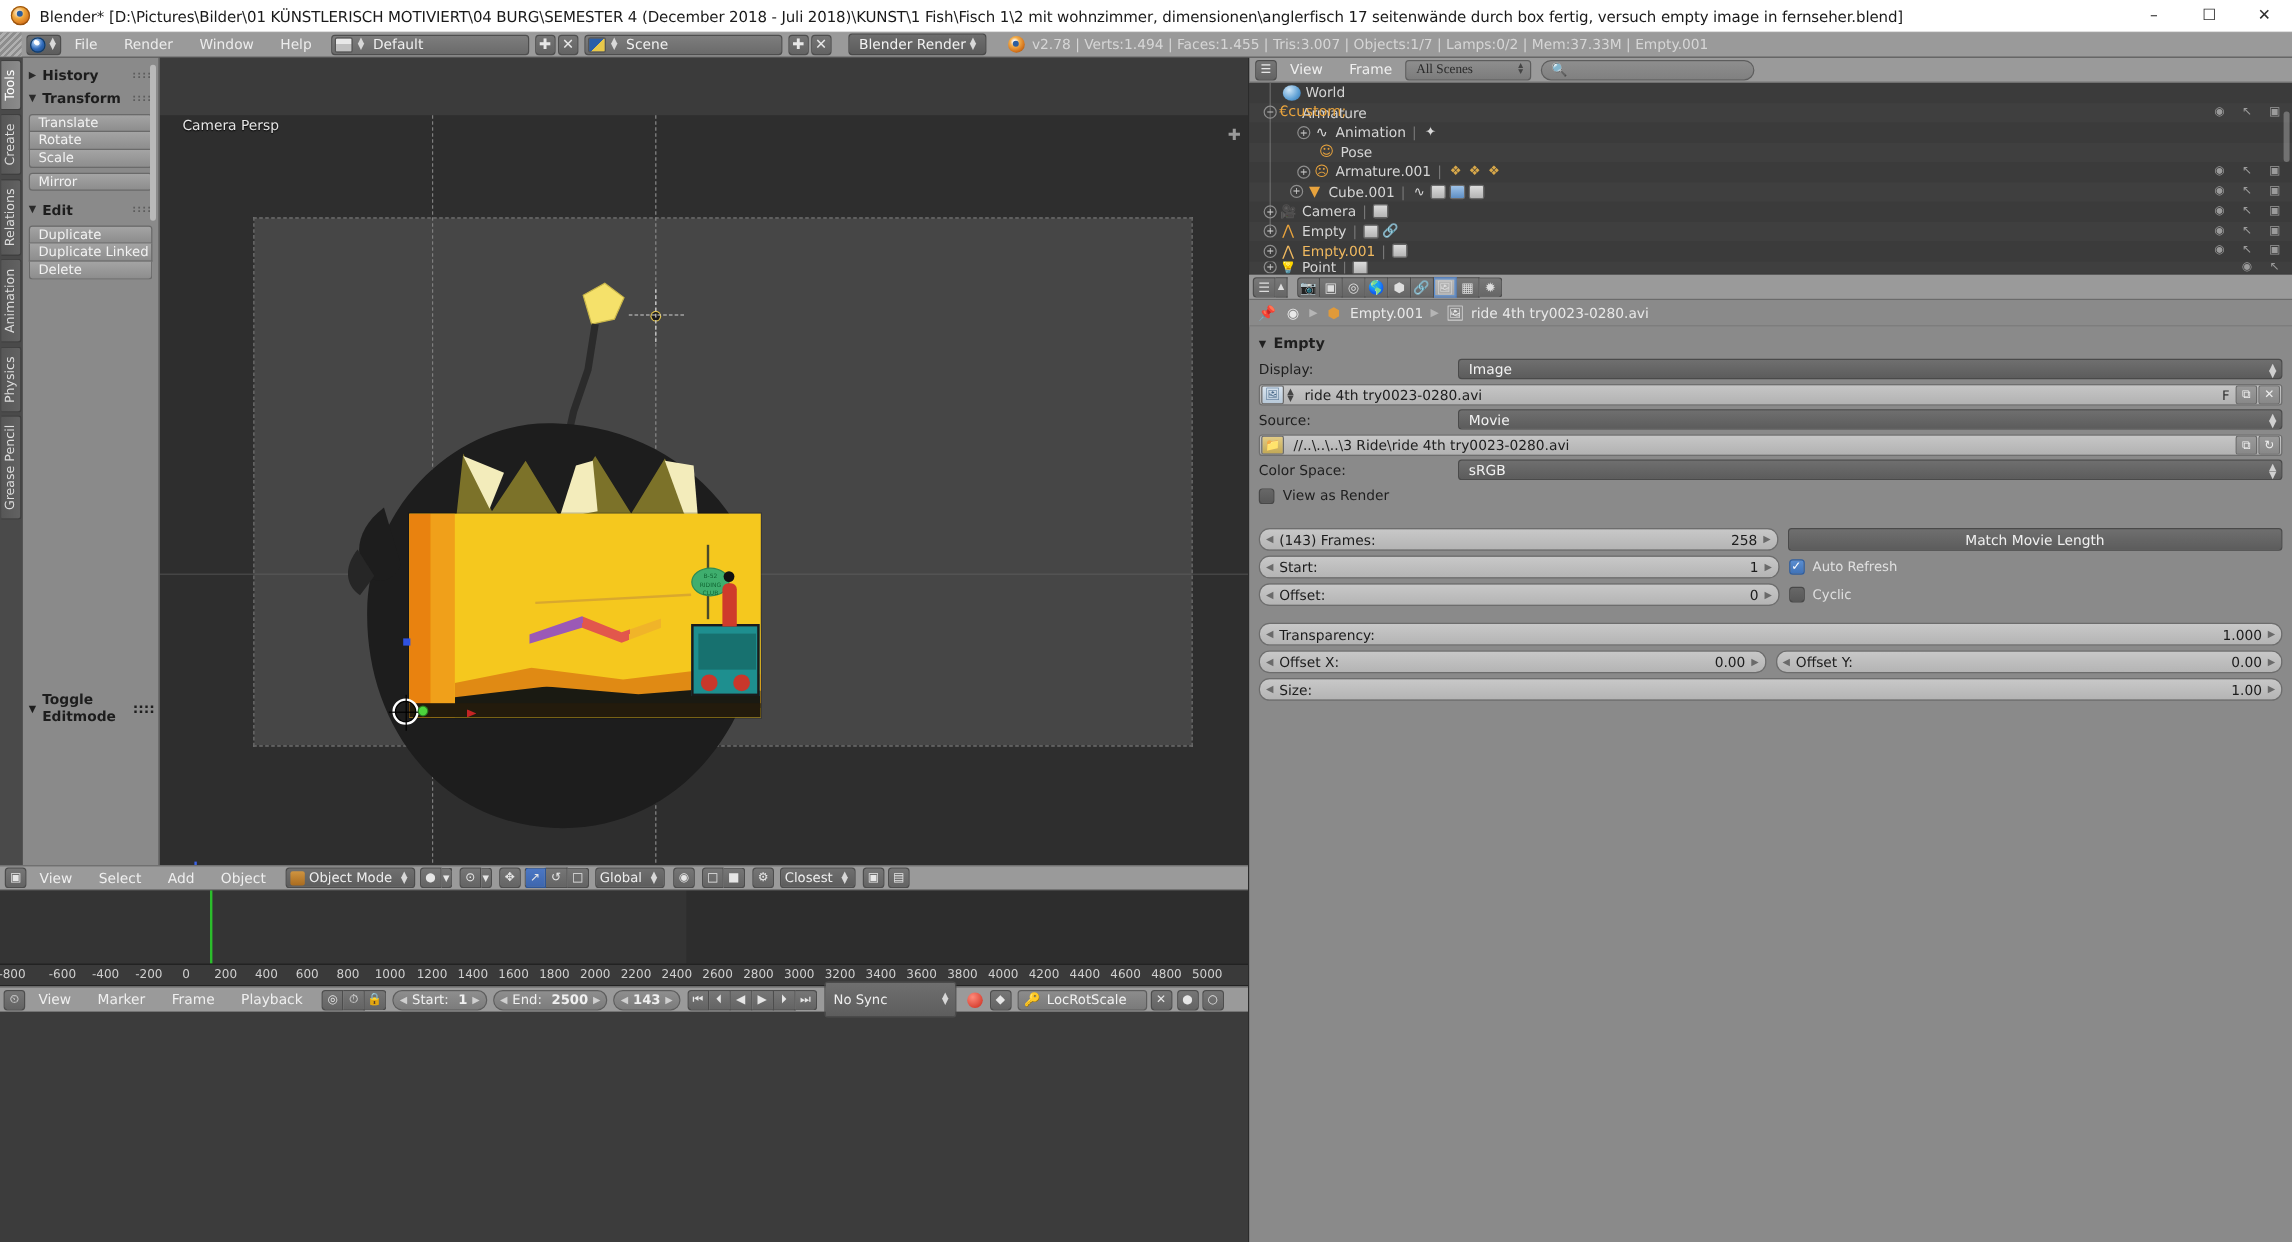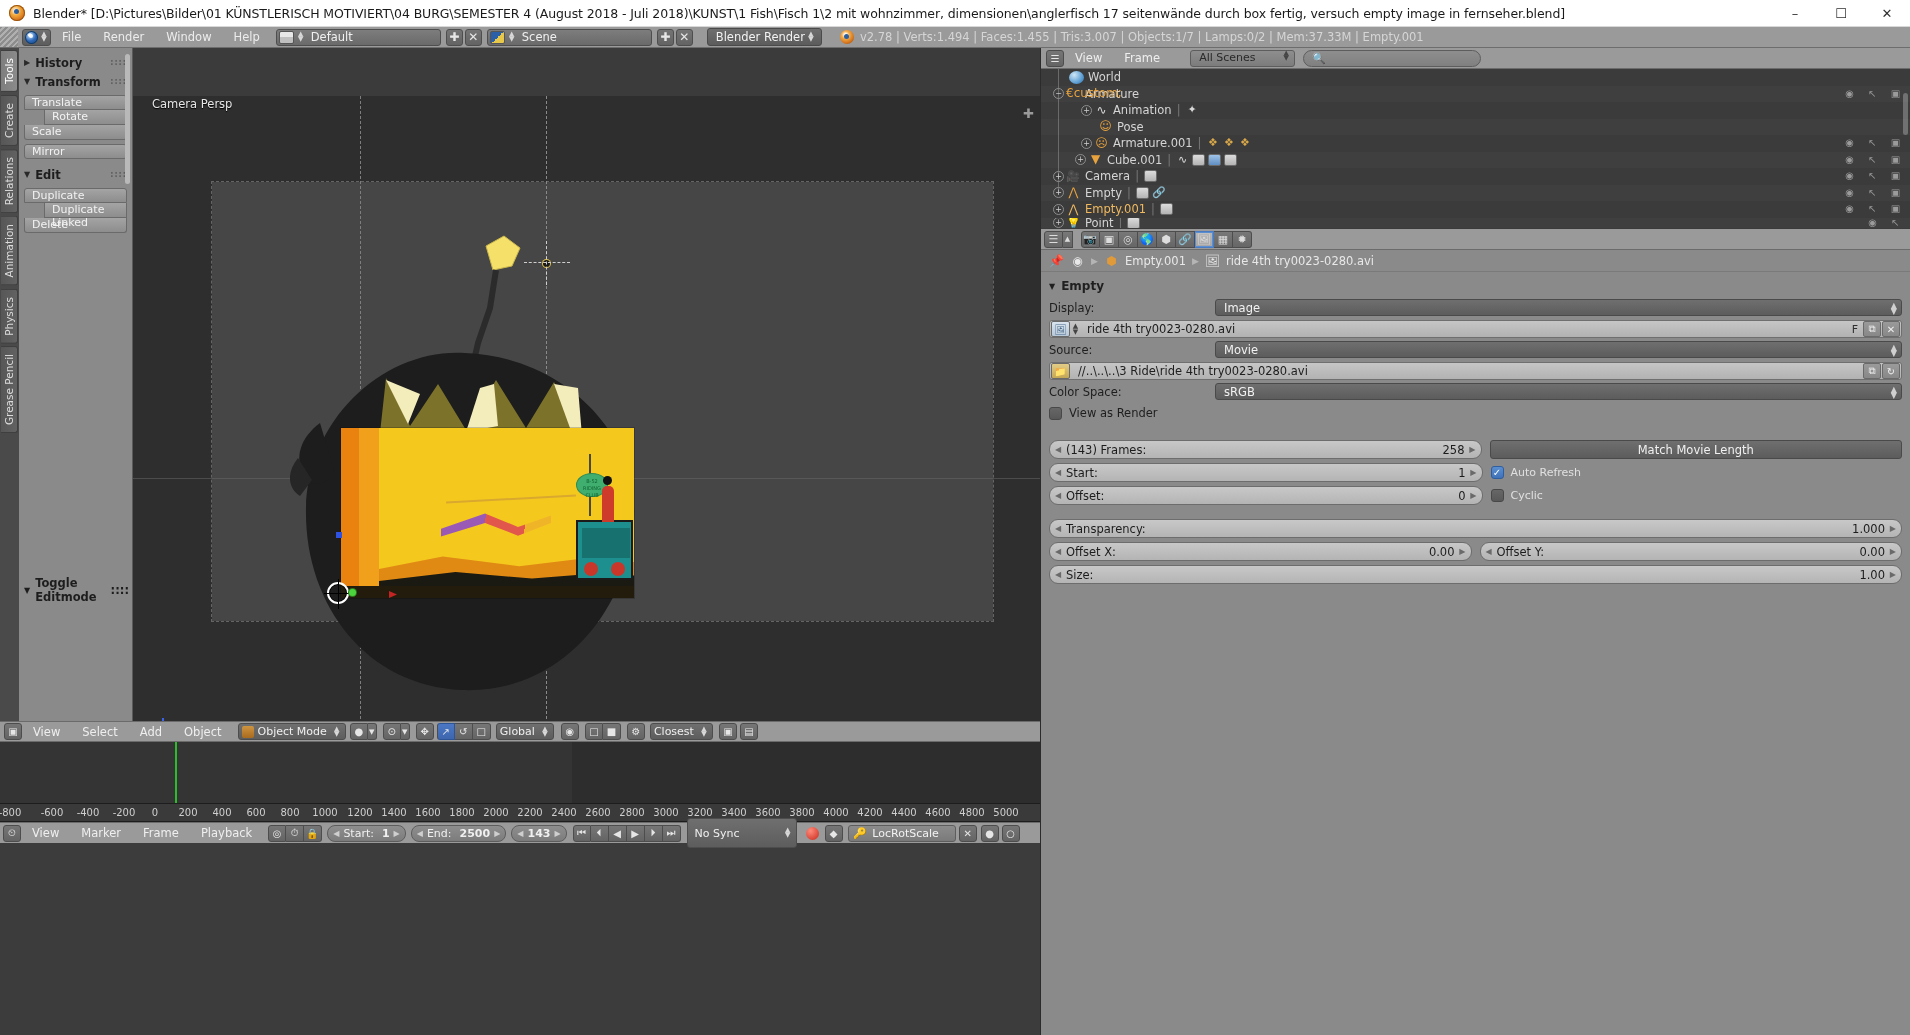--- a/index.html
+++ b/index.html
@@ -157,21 +157,21 @@
   .panel-hdr .grip {
     margin-left:auto; font-size:8px; color:#5d5d5d; letter-spacing:1px;
   }
   .tbtn {
     height:15px; margin-top:2px; border-radius:3px;
     background:linear-gradient(#a4a4a4,#8d8d8d);
     border:1px solid #6a6a6a;
     color:#f2f2f2; font-size:11px; line-height:13px; padding-left:7px;
   }
   .tbtn.grp-top { border-radius:3px 3px 0 0; margin-top:5px; }
-  .tbtn.grp-mid { border-radius:0; margin-top:0; border-top:none;margin-left:20px; }
+  .tbtn.grp-mid { border-radius:0; margin-top:0; border-top:none; }
   .tbtn.grp-bot { border-radius:0 0 3px 3px; margin-top:0; border-top:none; }
   .tbtn.solo { border-radius:3px; margin-top:4px; }
   .toggle-edit {
     position:absolute; left:19px; bottom:123px; width:114px;
     display:flex; align-items:center; height:16px;
     color:#1d1d1d; font-size:11.5px; font-weight:bold; padding-left:5px;
   }
   .scroll-v {
     position:absolute; right:2px; top:6px; width:5px; height:130px;
     background:#b9b9b9; border-radius:3px;
@@ -344,23 +344,23 @@
   .ol-header {
     height:21px; background:#9a9a9a; display:flex; align-items:center;
     border-bottom:1px solid #6b6b6b; padding-left:2px;
   }
   .ol-search {
     display:flex;align-items:center;height:17px;margin-left:8px;width:178px;
     background:linear-gradient(#8e8e8e,#808080);border:1px solid #5d5d5d;border-radius:9px;
     padding:0 8px;color:#e6e6e6;font-size:11px;gap:5px; flex:none;
   }
   .ol-scenes {
-    display:flex;align-items:flex-start;height:17px;margin-left:19px;min-width:105px;
+    display:flex;align-items:center;height:17px;margin-left:0;min-width:105px;
     background:linear-gradient(#8e8e8e,#7c7c7c);border:1px solid #5d5d5d;border-radius:3px;
-    padding:0 4px 0 8px;color:#2a2a2a;font-size:11px;flex:none;
+    padding:0 4px 0 8px;color:#2a2a2a;font-size:11px;flex:none;font-family:Liberation Serif, serif;
   }
   .ol-rows { position:relative; }
   .ol-row {
     position:relative; height:16.5px; display:flex; align-items:center;
     font-size:11.5px; color:#d5d5d5; padding-left:12px;
   }
   .ol-row:nth-child(even){ background:rgba(255,255,255,.025); }
   .ol-row .exp {
     width:11px;height:11px;margin-right:2px;border-radius:50%;
     border:1px solid #8d8d8d; color:#cfcfcf;font-size:8px;
@@ -479,21 +479,21 @@
   }
   .vsplit{position:absolute;left:1040px;top:48px;width:1px;height:987px;background:#2b2b2b;}
 </style>
 </head>
 <body>
 
 <div class="app">
 
   <div class="titlebar">
     <div class="title-ico"></div>
-    <div class="title-text">Blender* [D:\Pictures\Bilder\01 KÜNSTLERISCH MOTIVIERT\04 BURG\SEMESTER 4 (August 2018 - Juli 2018)\KUNST\1 Fish\Fisch 1\2 mit wohnzimmer, dimensionen\anglerfisch 17 seitenwände durch box fertig, versuch empty image in fernseher.blend]</div>
+    <div class="title-text">Blender* [D:\Pictures\Bilder\01 KÜNSTLERISCH MOTIVIERT\04 BURG\SEMESTER 4 (December 2018 - Juli 2018)\KUNST\1 Fish\Fisch 1\2 mit wohnzimmer, dimensionen\anglerfisch 17 seitenwände durch box fertig, versuch empty image in fernseher.blend]</div>
     <div class="win-btns">
       <div class="win-btn">–</div>
       <div class="win-btn">☐</div>
       <div class="win-btn close">✕</div>
     </div>
   </div>
 
   <div class="topbar">
     <div class="corner-widget"></div>
     <div class="tb-iconbtn">

